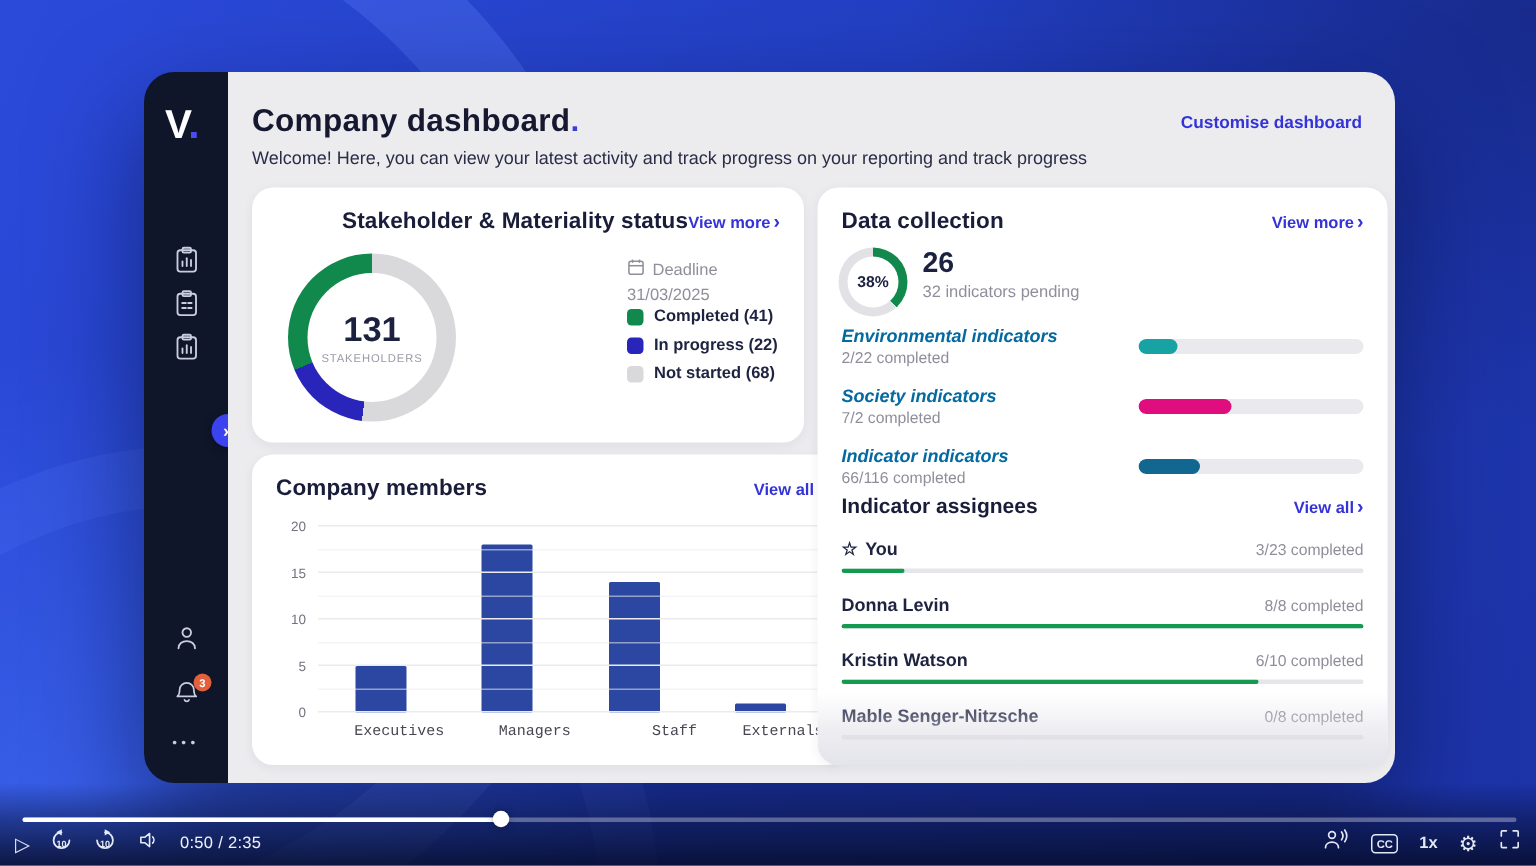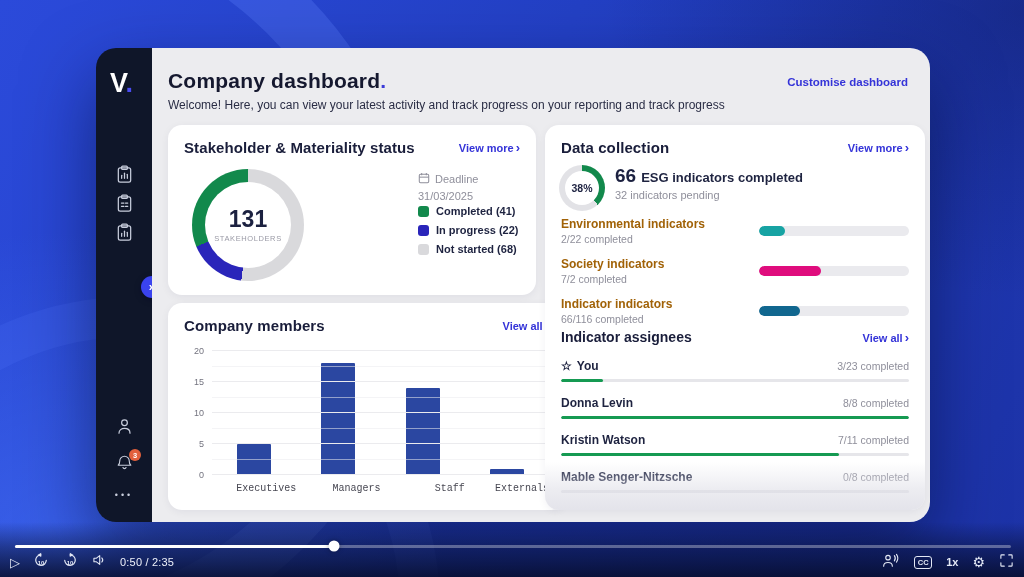--- a/index.html
+++ b/index.html
@@ -41,21 +41,21 @@
 
   
   .page-header { position:absolute; left:16px; top:21px; }
   .page-title { font-size:21px; font-weight:800; color:#15182f; letter-spacing:0.2px; }
   .page-title .dot { color:#3b3bd8; }
   .page-sub { margin-top:5px; font-size:12px; color:#2a2d45;text-align:center; }
   .customise { position:absolute; right:22px; top:28px; font-size:11.5px; font-weight:700; color:#3433D8; cursor:pointer; }
 
   
   .card { position:absolute; background:#fff; border-radius:14px; box-shadow:0 2px 8px rgba(25,25,70,0.06); }
-  .card-stakeholder { left:16px; top:77px; width:368px; height:170px; }
+  .card-stakeholder { left:16px; top:77px; width:368px; height:170px;padding-left:44px; }
   .card-members { left:16px; top:255px; width:397px; height:207px; }
   .card-right { left:393px; top:77px; width:380px; height:385px; overflow:hidden; }
 
   .card-head { display:flex; justify-content:space-between; align-items:center; padding:14px 16px 0 16px; }
   .card-title { font-size:15px; font-weight:800; color:#191d3a; letter-spacing:0.1px; }
   .link { font-size:11px; font-weight:700; color:#3433D8; cursor:pointer; white-space:nowrap; }
   .link .chev { font-size:13px; margin-left:2px; }
 
   
   .donut { position:absolute; left:24px; top:44px; width:112px; height:112px; border-radius:50%; background:#ddd; }
@@ -89,21 +89,21 @@
   .gauge-hole { position:absolute; inset:6px; background:#fff; border-radius:50%;
     display:flex; align-items:center; justify-content:center; font-size:10.5px; font-weight:800; color:#1c2140; }
   .dc-summary { position:absolute; left:70px; top:40px; }
   .dc-line1 { display:flex; align-items:baseline; gap:5px; }
   .dc-big { font-size:19px; font-weight:800; color:#1c2140; }
   .dc-med { font-size:13px; font-weight:700; color:#1e2340; }
   .dc-pending { margin-top:2px; font-size:11px; color:#8f8f9b; }
 
   .ind-rows { position:absolute; left:16px; right:16px; top:92px; }
   .ind-row { display:flex; align-items:center; justify-content:space-between; margin-bottom:12px; }
-  .ind-name { font-size:12px; font-weight:700; color:#a16207; }
+  .ind-name { font-size:12px; font-weight:700; color:#0369a1;font-style:italic; }
   .ind-sub { margin-top:2px; font-size:10.5px; color:#8f8f9b; }
   .p-track { width:150px; height:10px; border-radius:5px; background:#EAEAEE; overflow:hidden; }
   .p-fill { height:100%; border-radius:5px; }
 
   .as-head { position:absolute; left:16px; right:16px; top:204px; display:flex; justify-content:space-between; align-items:center; }
   .as-title { font-size:14px; font-weight:800; color:#191d3a; }
   .as-rows { position:absolute; left:16px; right:16px; top:234px; }
   .as-row { margin-bottom:14px; }
   .as-top { display:flex; justify-content:space-between; align-items:baseline; }
   .as-name { font-size:12px; font-weight:700; color:#1e2340; display:flex; align-items:center; gap:5px; }
@@ -306,22 +306,21 @@
         <div class="card-head">
           <div class="card-title">Data collection</div>
           <div class="link"><span>View more</span><span class="chev">›</span></div>
         </div>
 
         <div class="gauge" id="gauge" style="background: conic-gradient(rgb(18, 137, 76) 0deg, rgb(18, 137, 76) 38%, rgb(226, 226, 230) 38%, rgb(226, 226, 230) 100%);">
           <div class="gauge-hole">38%</div>
         </div>
         <div class="dc-summary">
           <div class="dc-line1">
-            <span class="dc-big">66</span>
-            <span class="dc-med">ESG indicators completed</span>
+            <span class="dc-big">26</span>
           </div>
           <div class="dc-pending">32 indicators pending</div>
         </div>
 
         <div class="ind-rows">
           <div class="ind-row">
             <div>
               <div class="ind-name">Environmental indicators</div>
               <div class="ind-sub">2/22 completed</div>
             </div>
@@ -376,21 +375,21 @@
             </div>
             <div class="a-track">
                 <div class="a-fill" style="width: 100%; background: rgb(21, 154, 82);"></div>
               </div>
           </div>
           <div class="as-row">
             <div class="as-top">
               <span class="as-name">
                   <span>Kristin Watson</span>
                 </span>
-              <span class="as-status">7/11 completed</span>
+              <span class="as-status">6/10 completed</span>
             </div>
             <div class="a-track">
                 <div class="a-fill" style="width: 80%; background: rgb(21, 154, 82);"></div>
               </div>
           </div>
           <div class="as-row">
             <div class="as-top">
               <span class="as-name">
                   <span>Mable Senger-Nitzsche</span>
                 </span>

